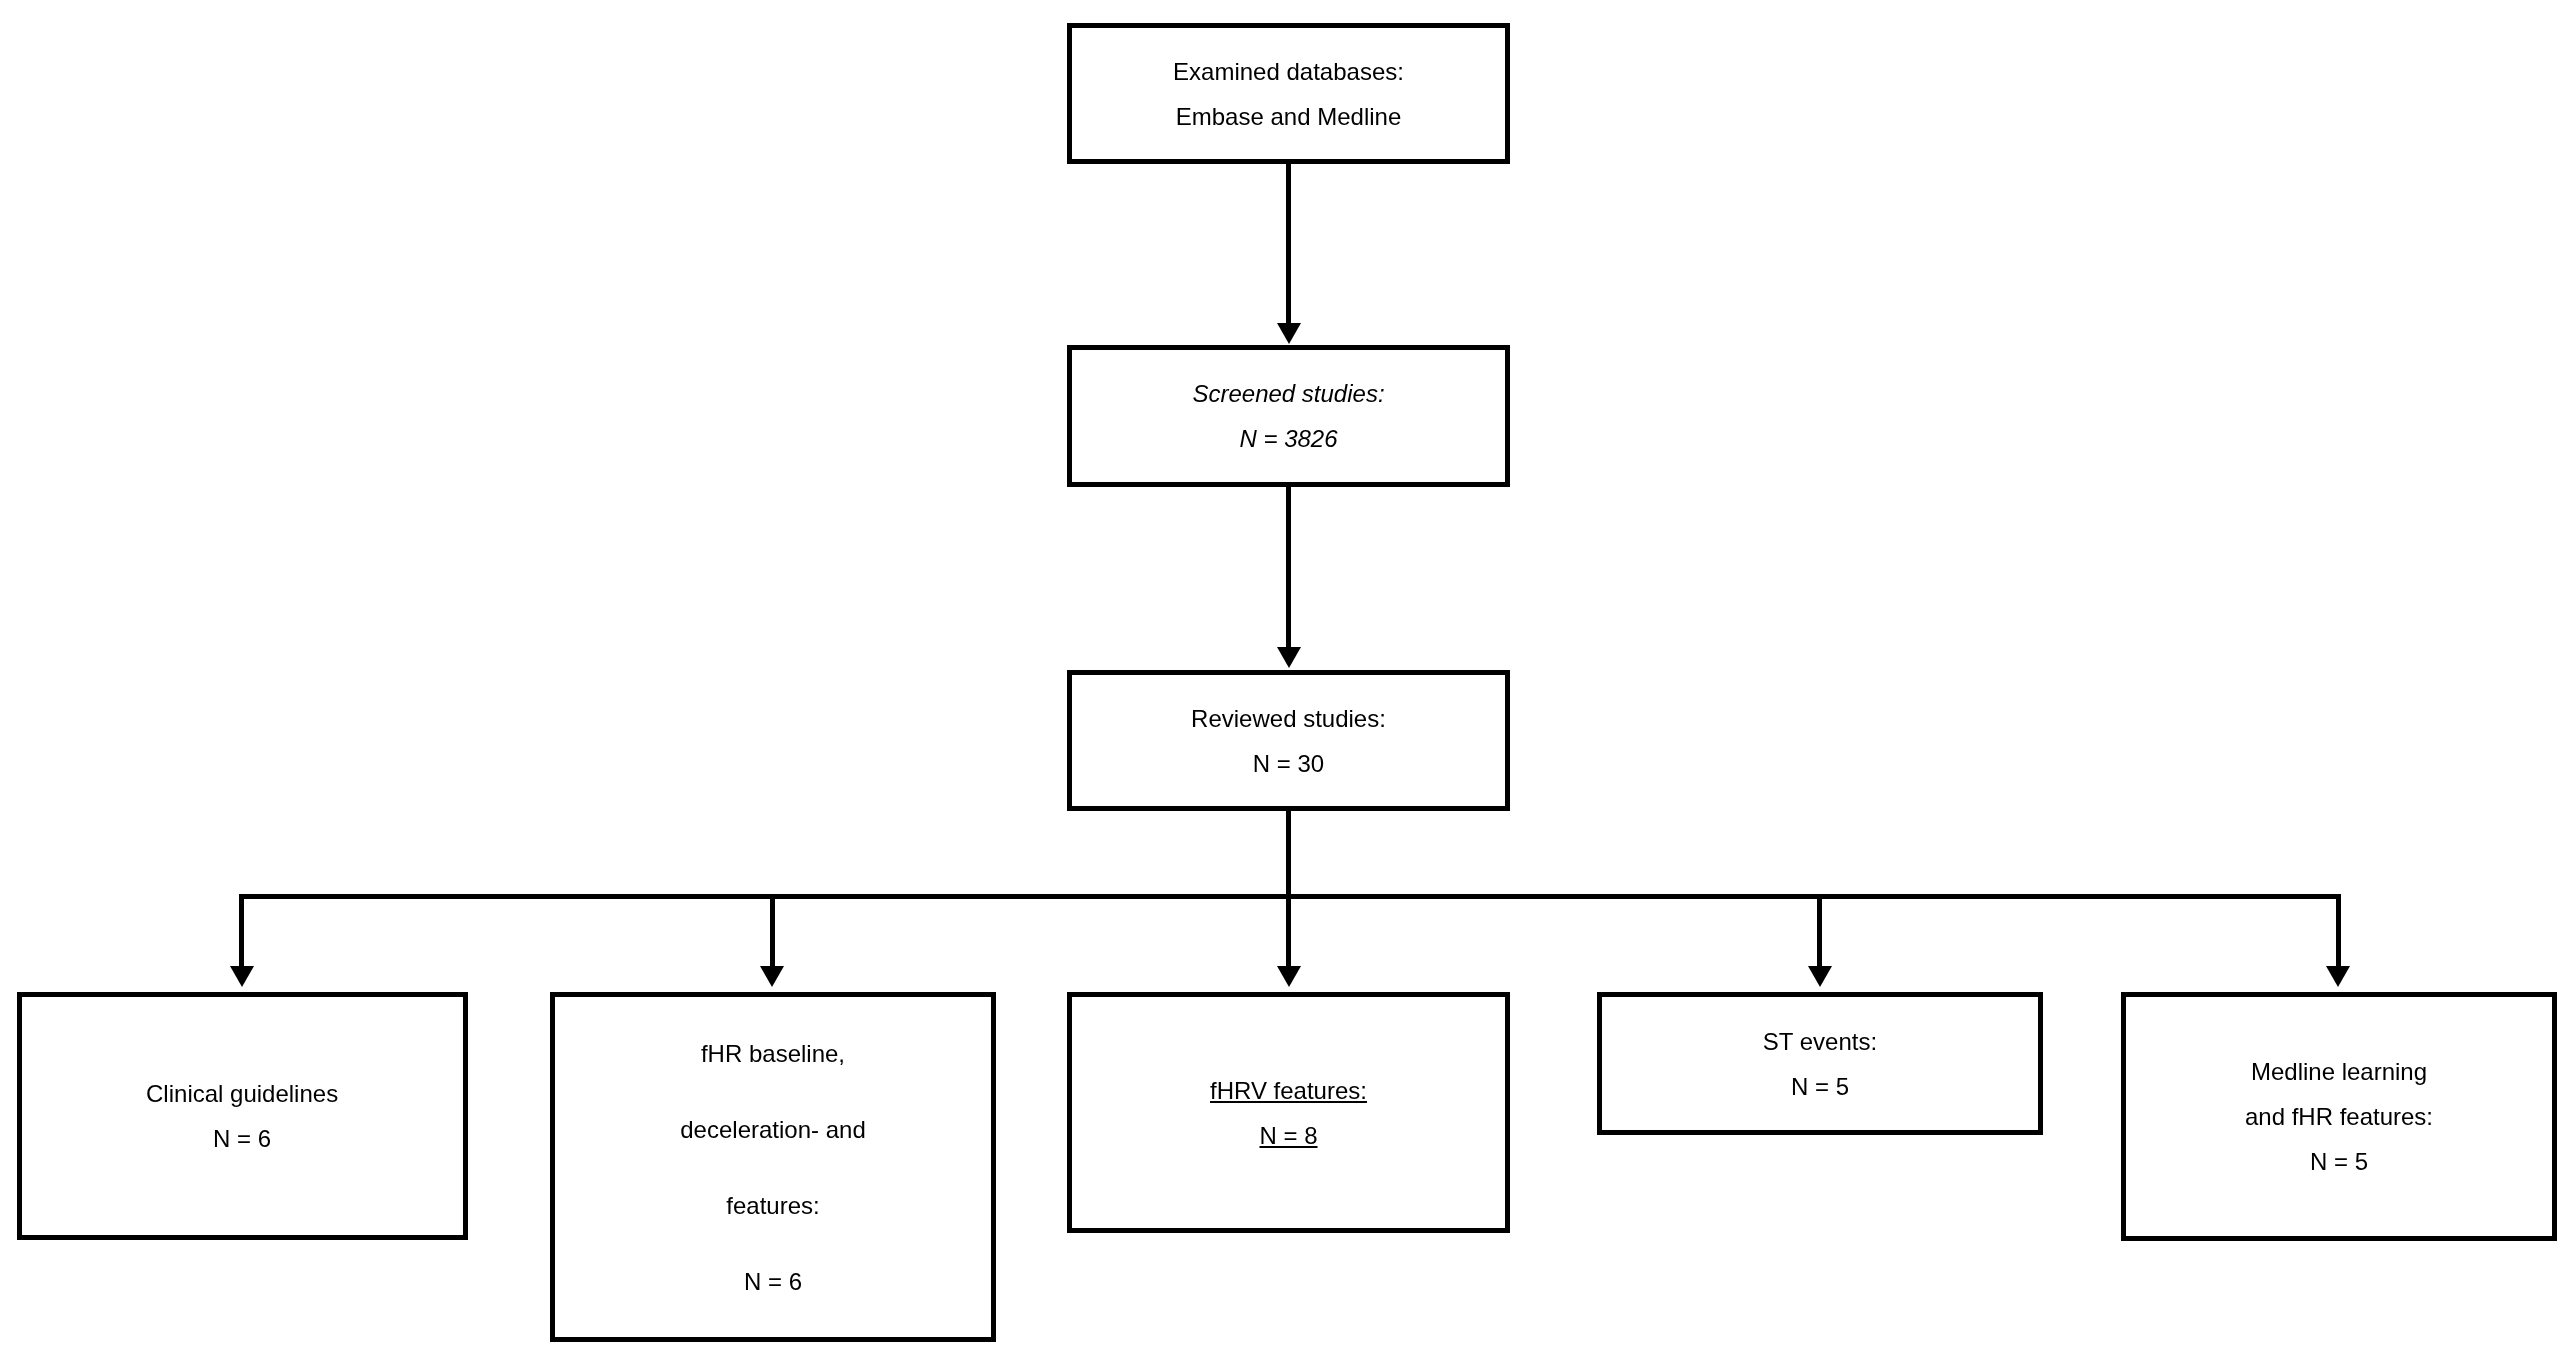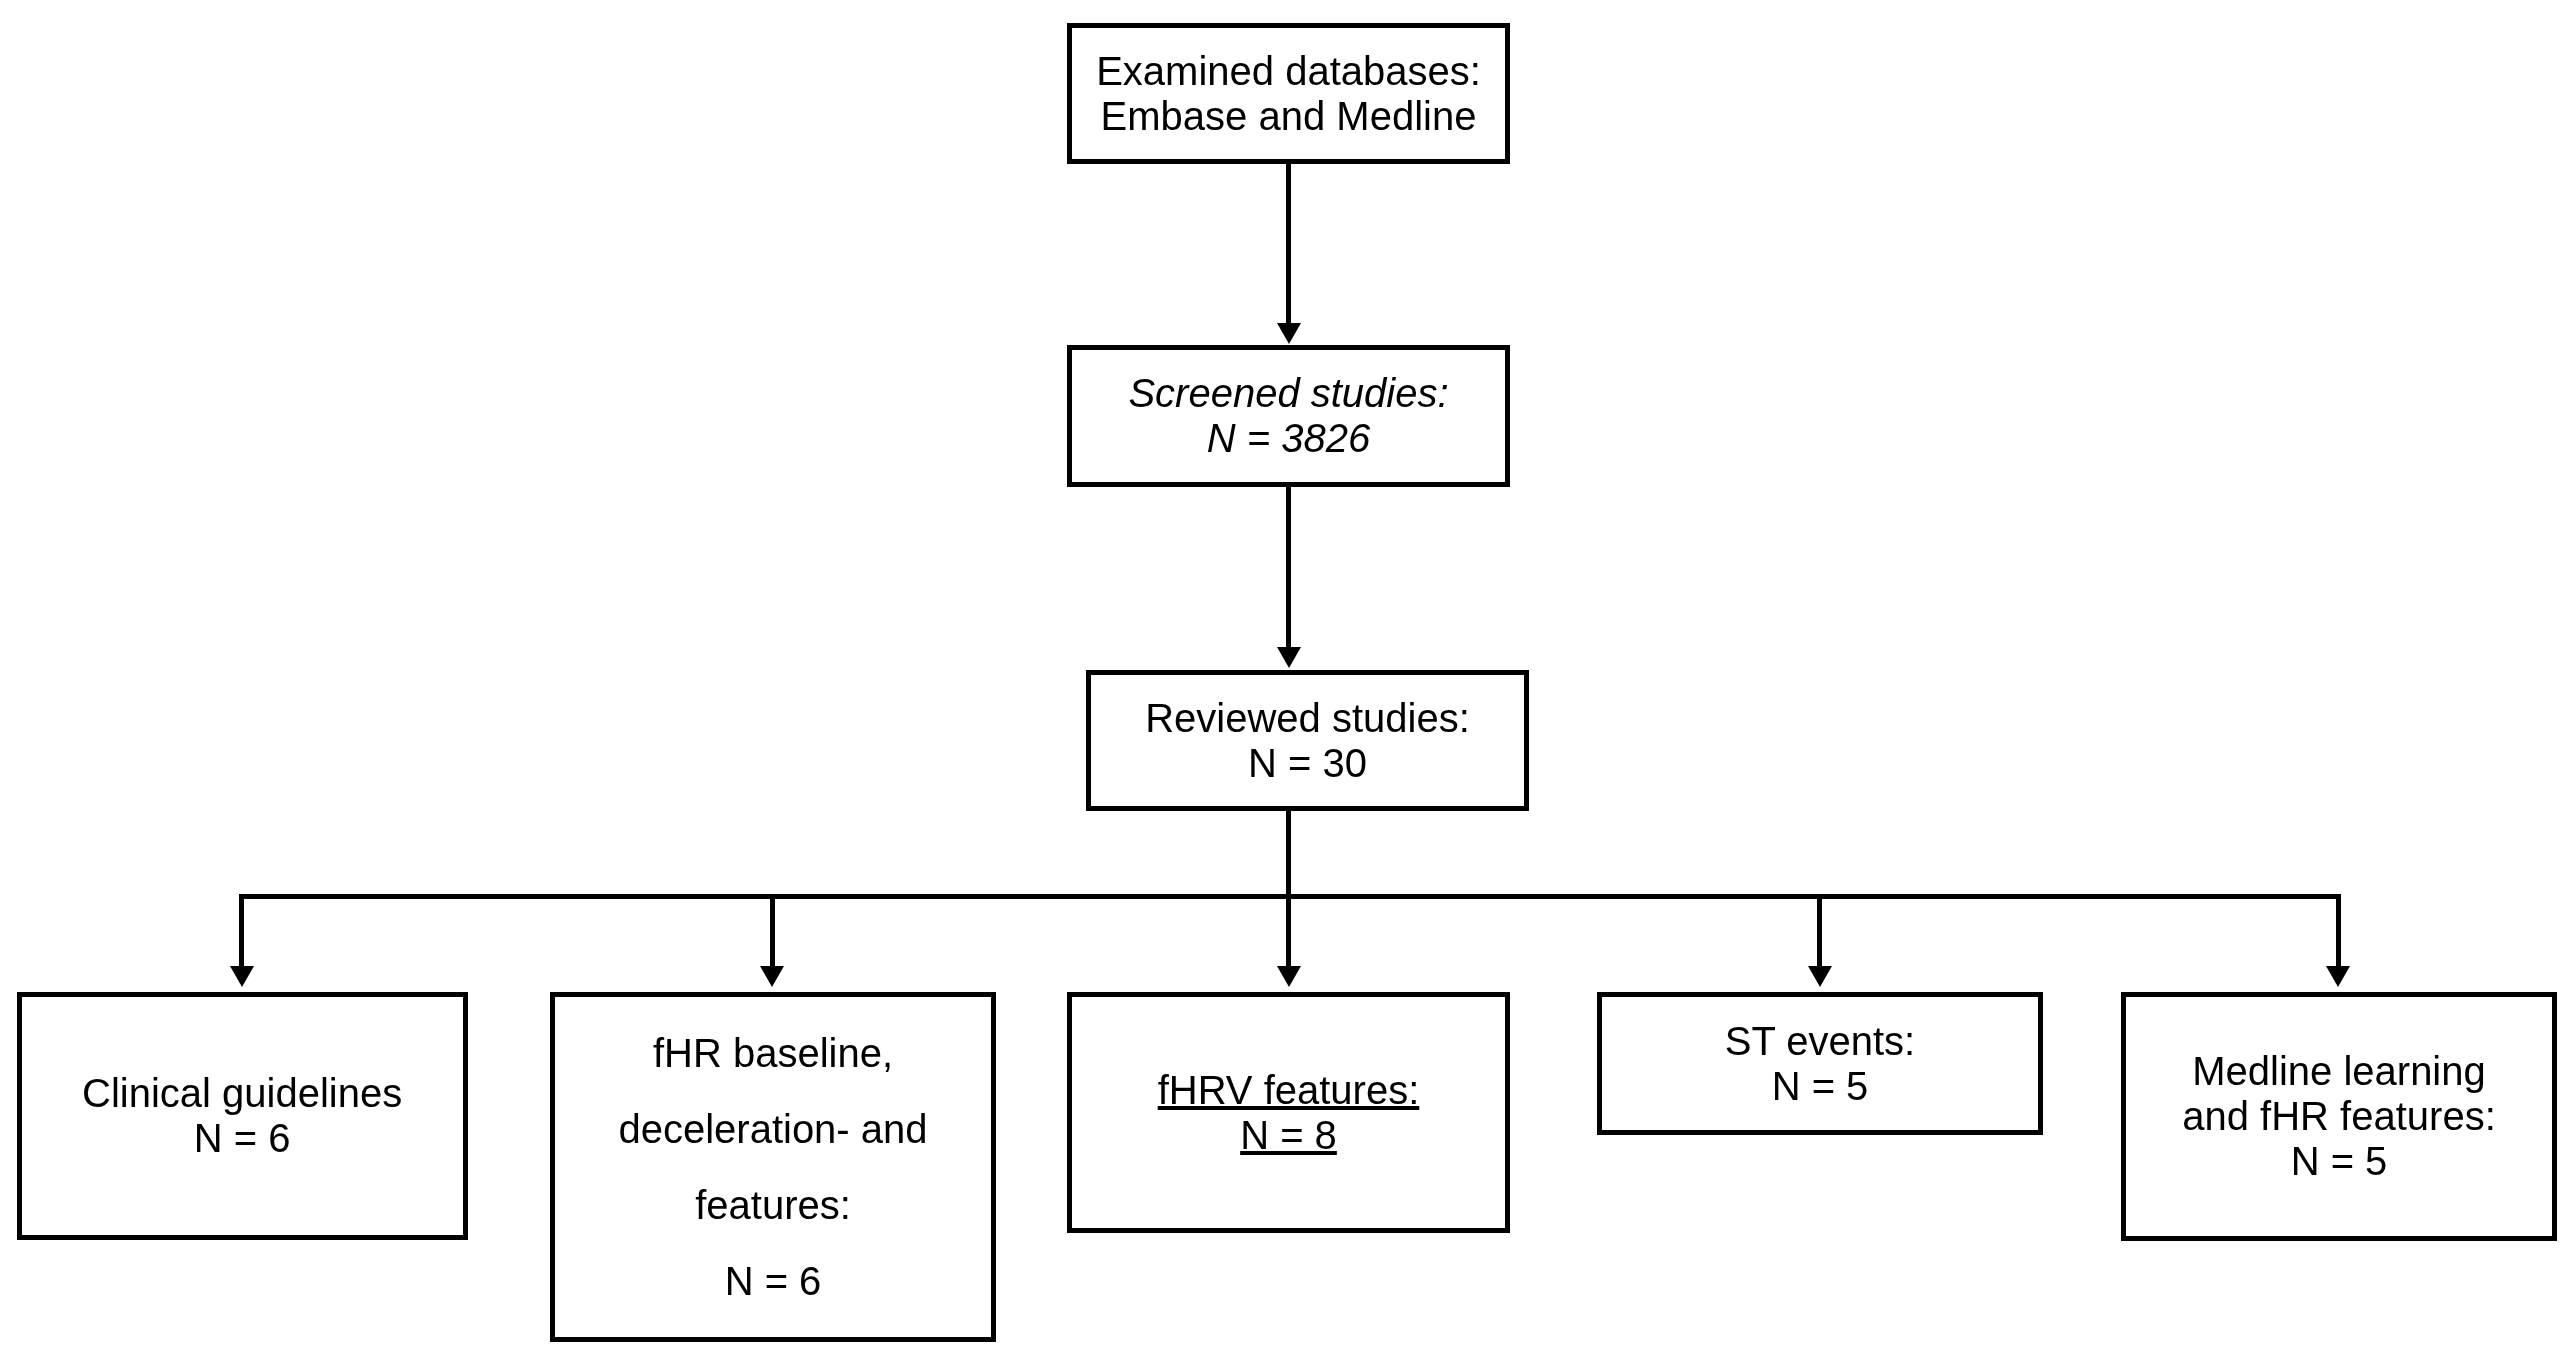--- a/index.html
+++ b/index.html
@@ -19,21 +19,21 @@
   .node {
     position: absolute;
     box-sizing: border-box;
     border: 5.5px solid #000000;
     background: #ffffff;
     display: flex;
     flex-direction: column;
     justify-content: center;
     align-items: center;
     text-align: center;
-    font-size: 40px;
+    font-size: 24px;
     line-height: 45px;
     font-weight: 400;
   }
   .node-line {
     white-space: nowrap;
   }
   .edge {
     position: absolute;
     background: #000000;
   }
@@ -54,21 +54,21 @@
   <div class="node" style="left:1067px; top:23px; width:443px; height:141px;">
     <div class="node-line">Examined databases:</div>
     <div class="node-line">Embase and Medline</div>
   </div>
 
   <div class="node" style="left:1067px; top:345px; width:443px; height:142px;font-style:italic;">
     <div class="node-line">Screened studies:</div>
     <div class="node-line">N = 3826</div>
   </div>
 
-  <div class="node" style="left:1067px; top:670px; width:443px; height:141px;margin-left:19px;">
+  <div class="node" style="left:1067px; top:670px; width:443px; height:141px;">
     <div class="node-line">Reviewed studies:</div>
     <div class="node-line">N = 30</div>
   </div>
 
   <div class="edge" style="left:1286px; top:164px; width:4.9px; height:161px;"></div>
   <div class="arrowhead" style="left:1277px; top:323px;"></div>
 
   <div class="edge" style="left:1286px; top:487px; width:4.9px; height:163px;"></div>
   <div class="arrowhead" style="left:1277px; top:647px;"></div>
 

